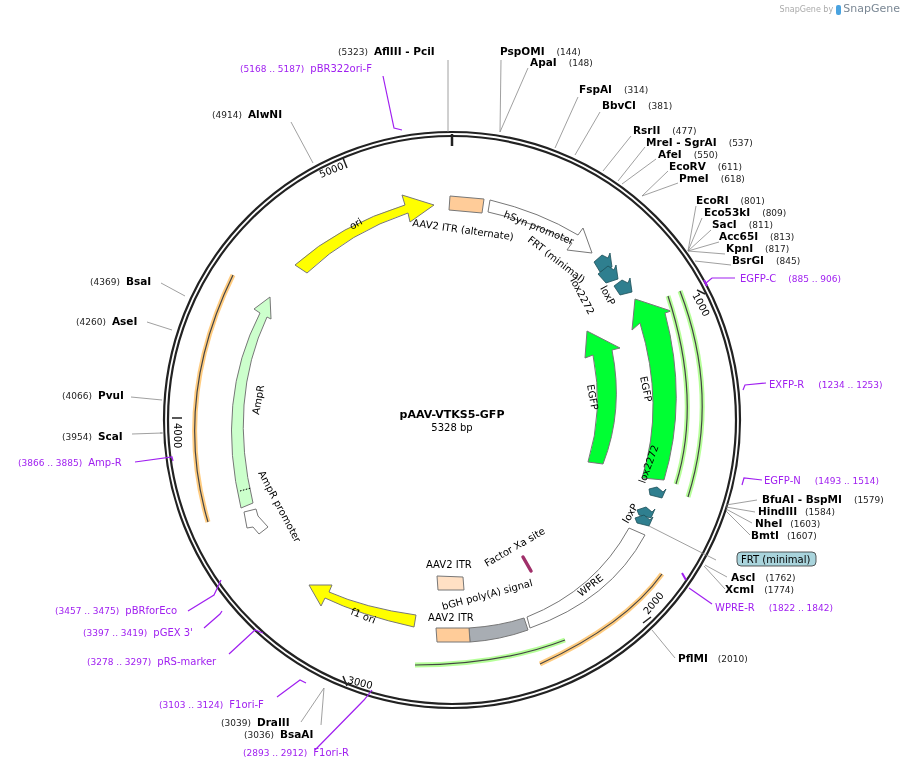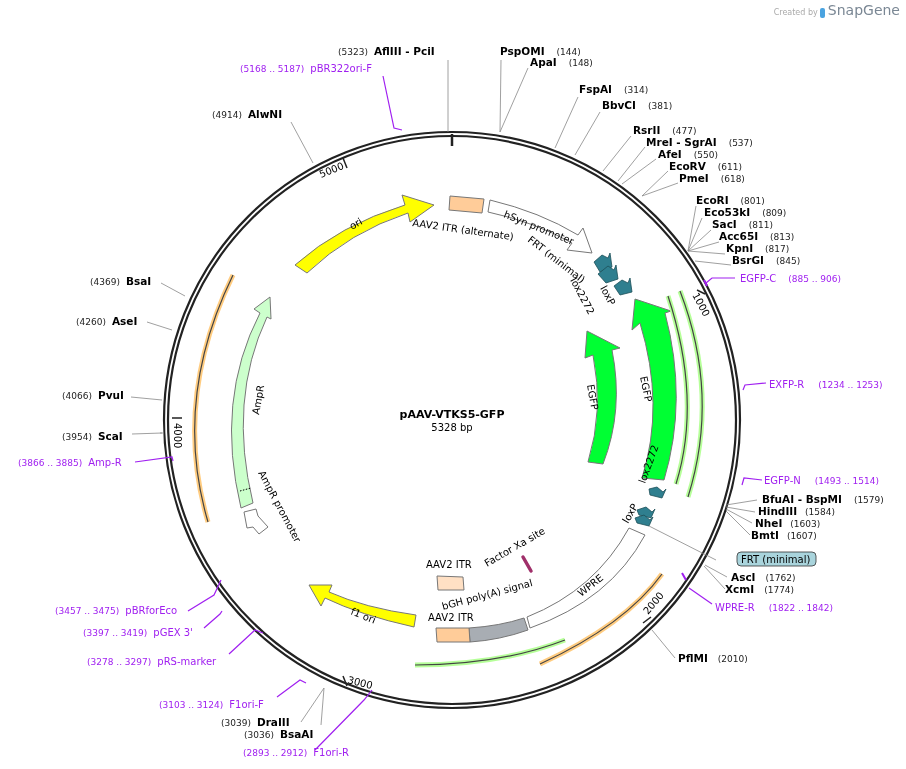--- a/index.html
+++ b/index.html
@@ -1,33 +1,33 @@
 <!DOCTYPE html>
 <html><head>
 <meta charset="utf-8">
 <style>
   html,body{margin:0;padding:0;background:#fff;}
   body{width:906px;height:769px;position:relative;overflow:hidden;font-family:"DejaVu Sans","Liberation Sans",sans-serif;}
   #map{position:absolute;left:0;top:0;}
   .credit{position:absolute;right:6px;top:2px;font-size:8px;color:#aaa;font-family:"DejaVu Sans",sans-serif;}
-  .credit b{color:#7a8794;font-weight:normal;font-size:14px;}
+  .credit b{color:#7a8794;font-weight:normal;font-size:11px;}
   .enz{font-size:10.5px;font-weight:bold;fill:#000;}
   .pos{font-size:9px;fill:#222;}
   .primer{font-size:10px;fill:#a020f0;}
   .ppos{font-size:9px;fill:#a020f0;}
   .feat{font-size:10px;fill:#000;}
   .title{font-size:11px;font-weight:bold;}
   .sub{font-size:10px;}
   .tick{font-size:10px;fill:#000;}
 </style>
 </head>
 <body>
 
 <div class="credit">
-  <span>Created by</span>
+  <span>SnapGene by</span>
   <span style="display:inline-block;width:5px;height:10px;background:#4aa3e0;border-radius:2px;vertical-align:middle;"></span>
   <b>SnapGene</b>
 </div>
 
 <svg id="map" width="906" height="769" viewBox="0 0 906 769">
 
   <g>
     <circle cx="452" cy="420" r="288" fill="none" stroke="#222" stroke-width="2.2"></circle>
     <circle cx="452" cy="420" r="284" fill="none" stroke="#222" stroke-width="2.2"></circle>
   </g>

